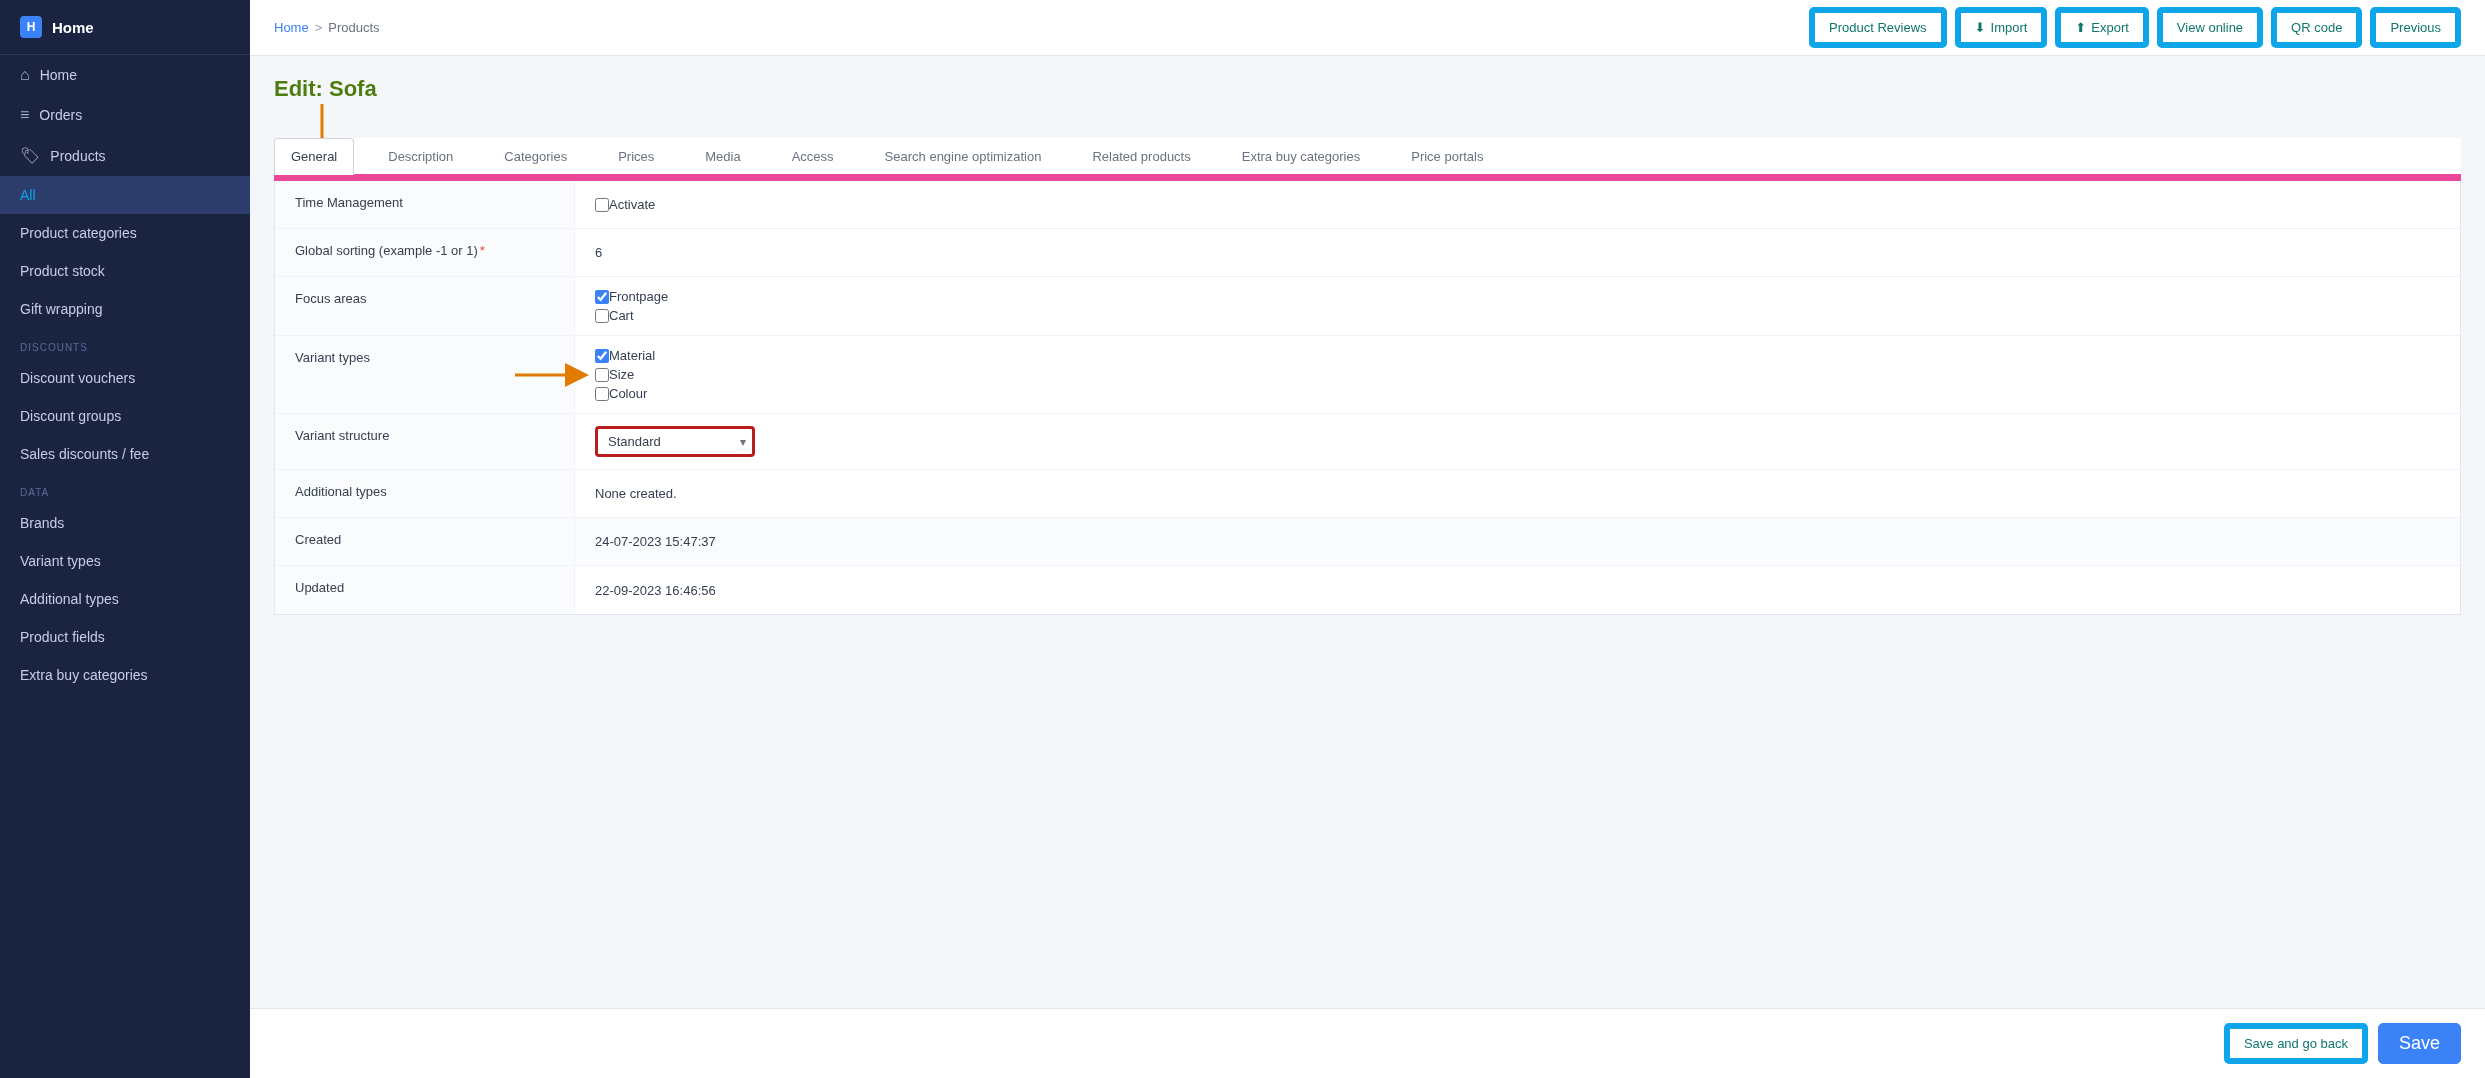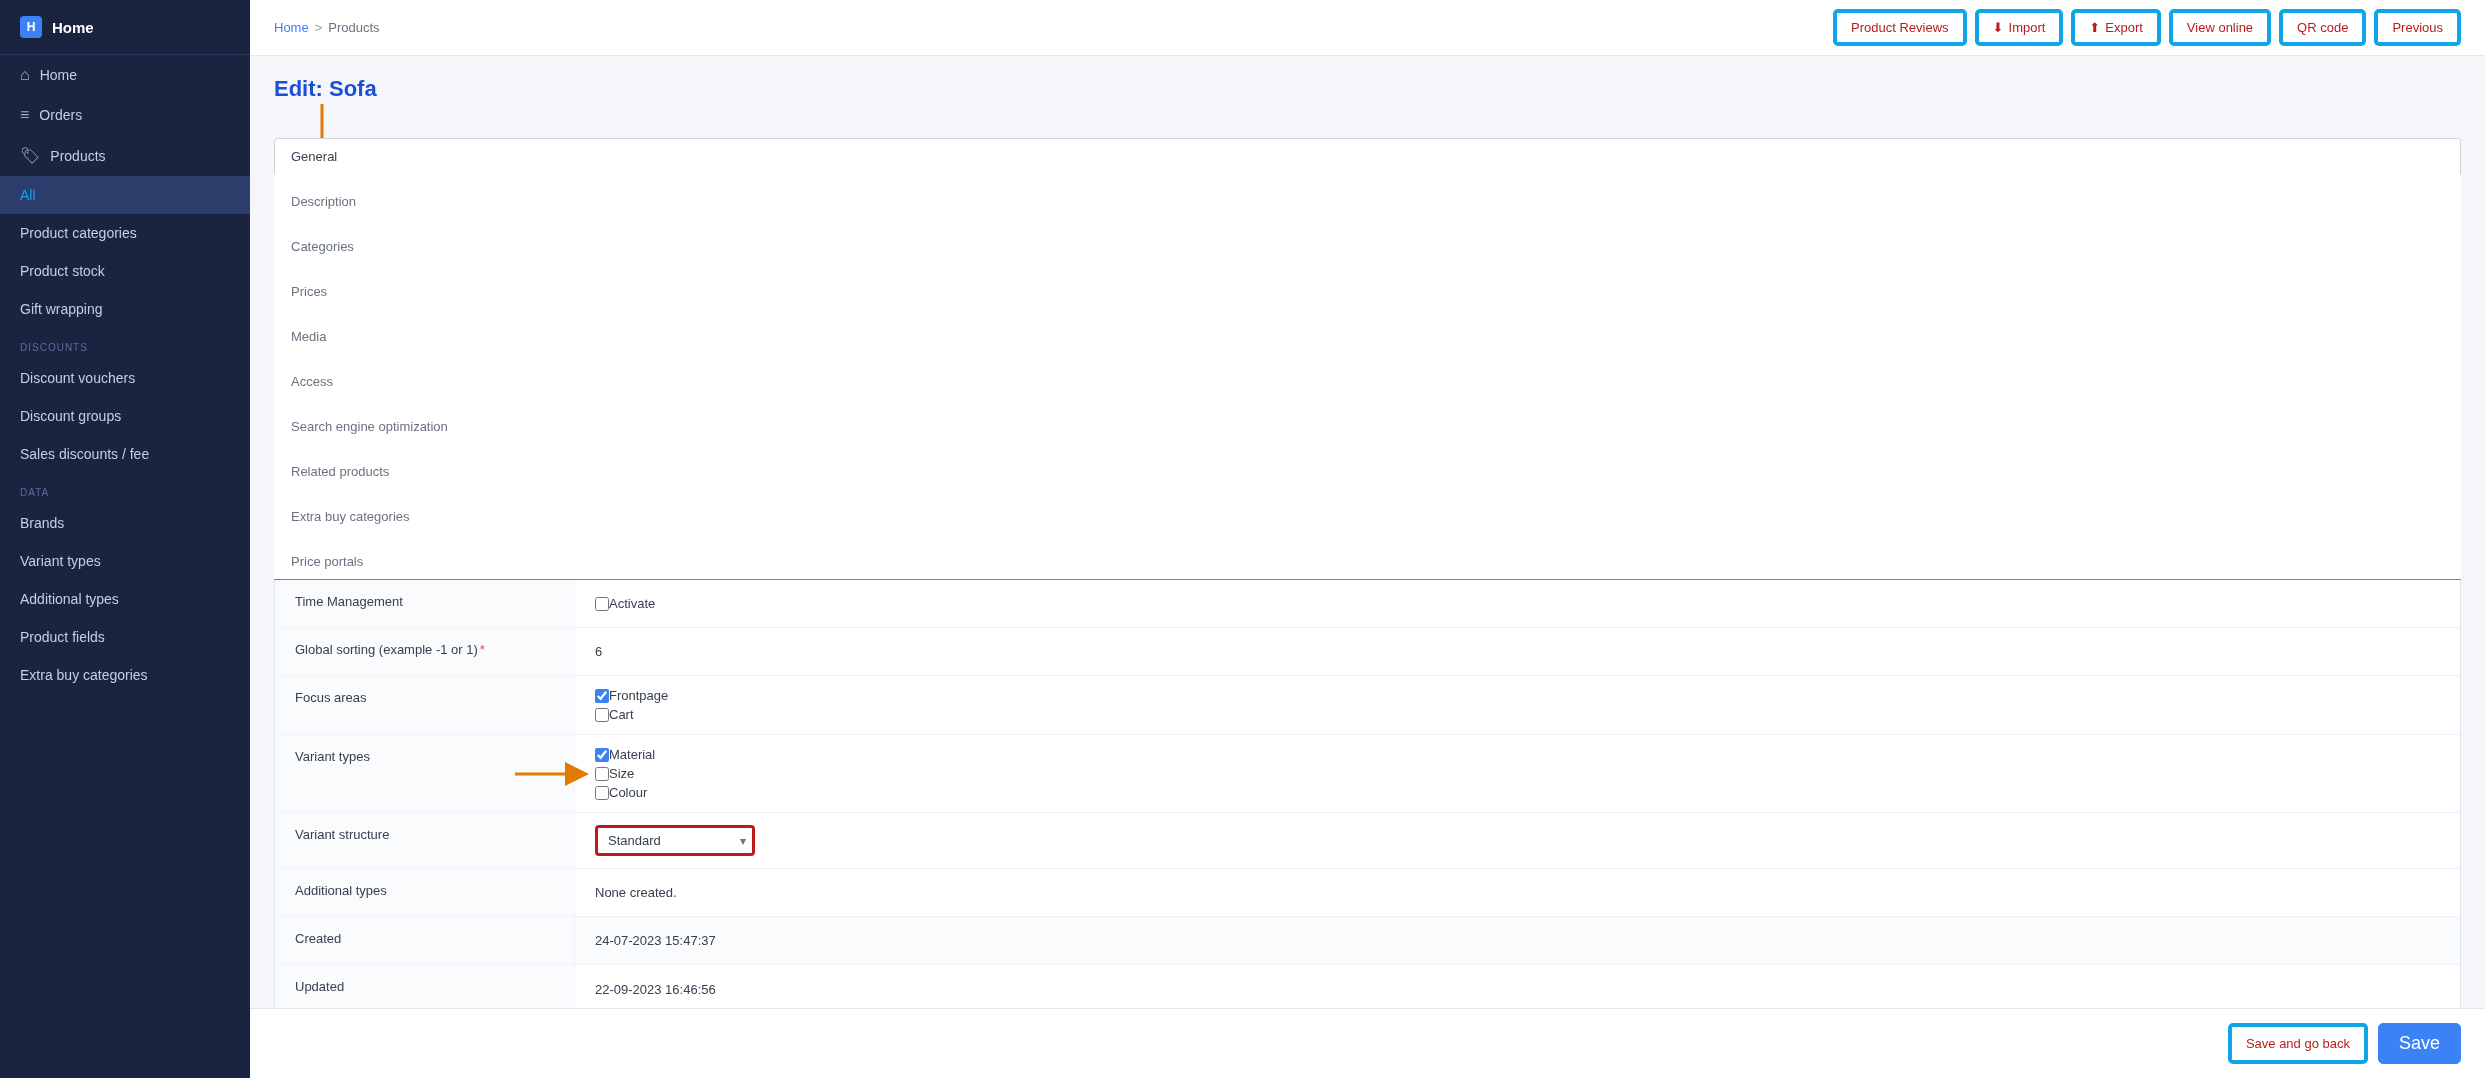--- a/index.html
+++ b/index.html
@@ -85,54 +85,53 @@
     .breadcrumb a { color: #3b82f6; text-decoration: none; }
     .breadcrumb-sep { color: #9ca3af; }
 
     .topbar-actions {
       display: flex;
       align-items: center;
       gap: 8px;
     }
     .btn-outline {
       padding: 7px 14px;
-      border: 4px solid #0ea5e9;
+      border: 6px solid #0ea5e9;
       background: #fff;
       border-radius: 5px;
       font-size: 13px;
       cursor: pointer;
-      color: #b91c1c;
+      color: #0f766e;
       display: flex; align-items: center; gap: 5px;
       white-space: nowrap;
     }
 
     
     .page-content {
       flex: 1;
       overflow-y: auto;
       padding: 20px 24px;
     }
 
     .page-title {
       font-size: 22px;
       font-weight: 600;
-      color: #1d4ed8;
+      color: #4d7c0f;
       margin-bottom: 18px;
     }
 
     
     .tabs {
       display: flex;
-      gap: 9px;
-      border-bottom: 1px solid #ec4899;
+      gap: 17px;
+      border-bottom: 7px solid #ec4899;
       margin-bottom: 0;
       background: #fff;
       padding: 0 0 0 0;
       flex-wrap: wrap;
-      flex-direction: column;
     }
     .tab-item {
       padding: 10px 16px;
       font-size: 13px;
       cursor: pointer;
       color: #6b7280;
       border: 1px solid transparent;
       border-bottom: none;
       border-radius: 4px 4px 0 0;
       white-space: nowrap;

